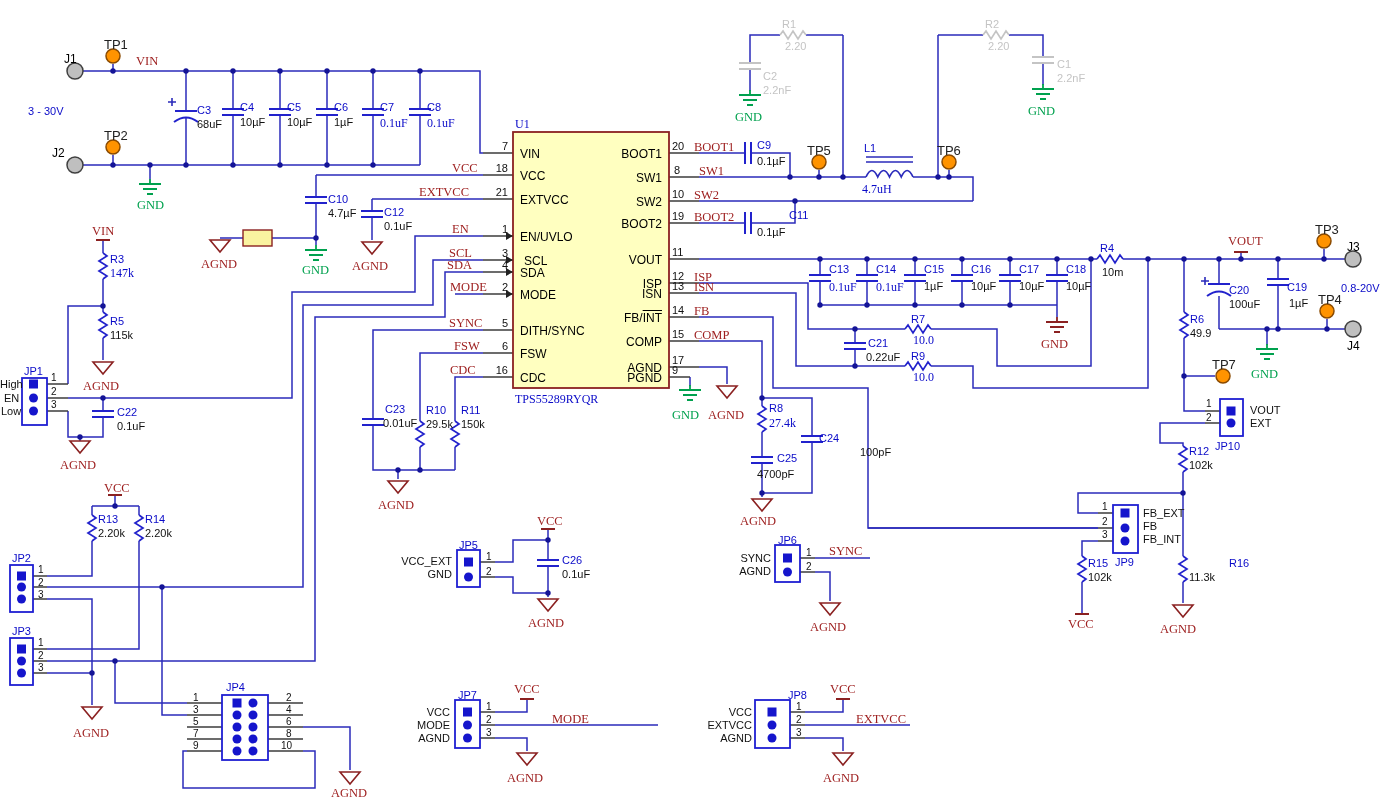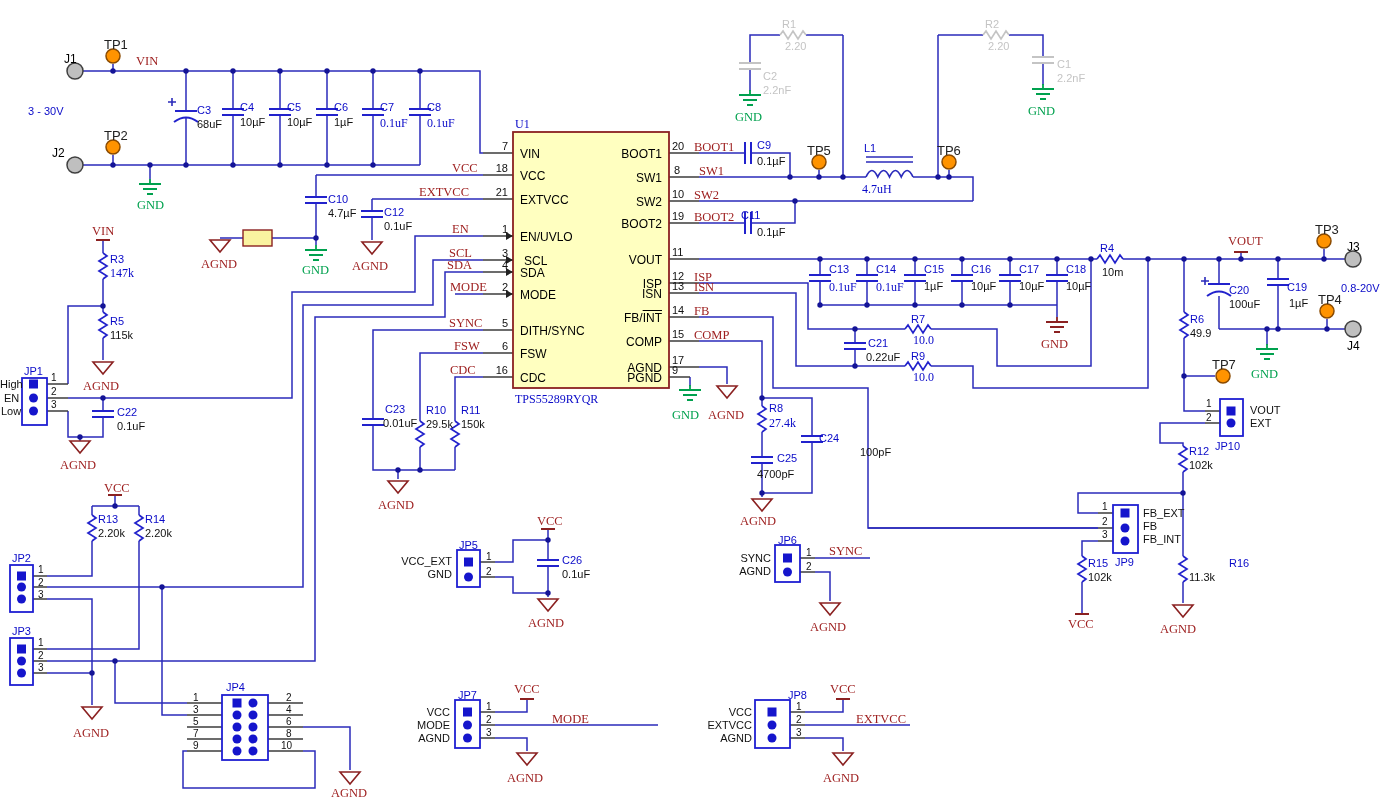--- a/index.html
+++ b/index.html
@@ -436,21 +436,21 @@
 <div class="t n" style="left:694px;top:304px">FB</div>
 <div class="t" style="left:672px;top:328px">15</div>
 <div class="t n" style="left:694px;top:328px">COMP</div>
 <div class="t" style="left:672px;top:354px">17</div>
 <div class="t" style="left:672px;top:364px">9</div>
 <div class="t g" style="left:672px;top:408px">GND</div>
 <div class="t n" style="left:708px;top:408px">AGND</div>
 
 <div class="t b" style="left:757px;top:139px">C9</div>
 <div class="t" style="left:757px;top:155px">0.1µF</div>
-<div class="t b" style="left:741px;top:209px">C11</div>
+<div class="t b" style="left:789px;top:209px">C11</div>
 <div class="t" style="left:757px;top:226px">0.1µF</div>
 <div class="t s9" style="left:807px;top:143px">TP5</div>
 <div class="t s9" style="left:937px;top:143px">TP6</div>
 <div class="t b" style="left:864px;top:142px">L1</div>
 <div class="t sb" style="left:862px;top:182px">4.7uH</div>
 <div class="t gy" style="left:782px;top:18px">R1</div>
 <div class="t gy" style="left:785px;top:40px">2.20</div>
 <div class="t gy" style="left:763px;top:70px">C2</div>
 <div class="t gy" style="left:763px;top:84px">2.2nF</div>
 <div class="t g" style="left:735px;top:110px">GND</div>

